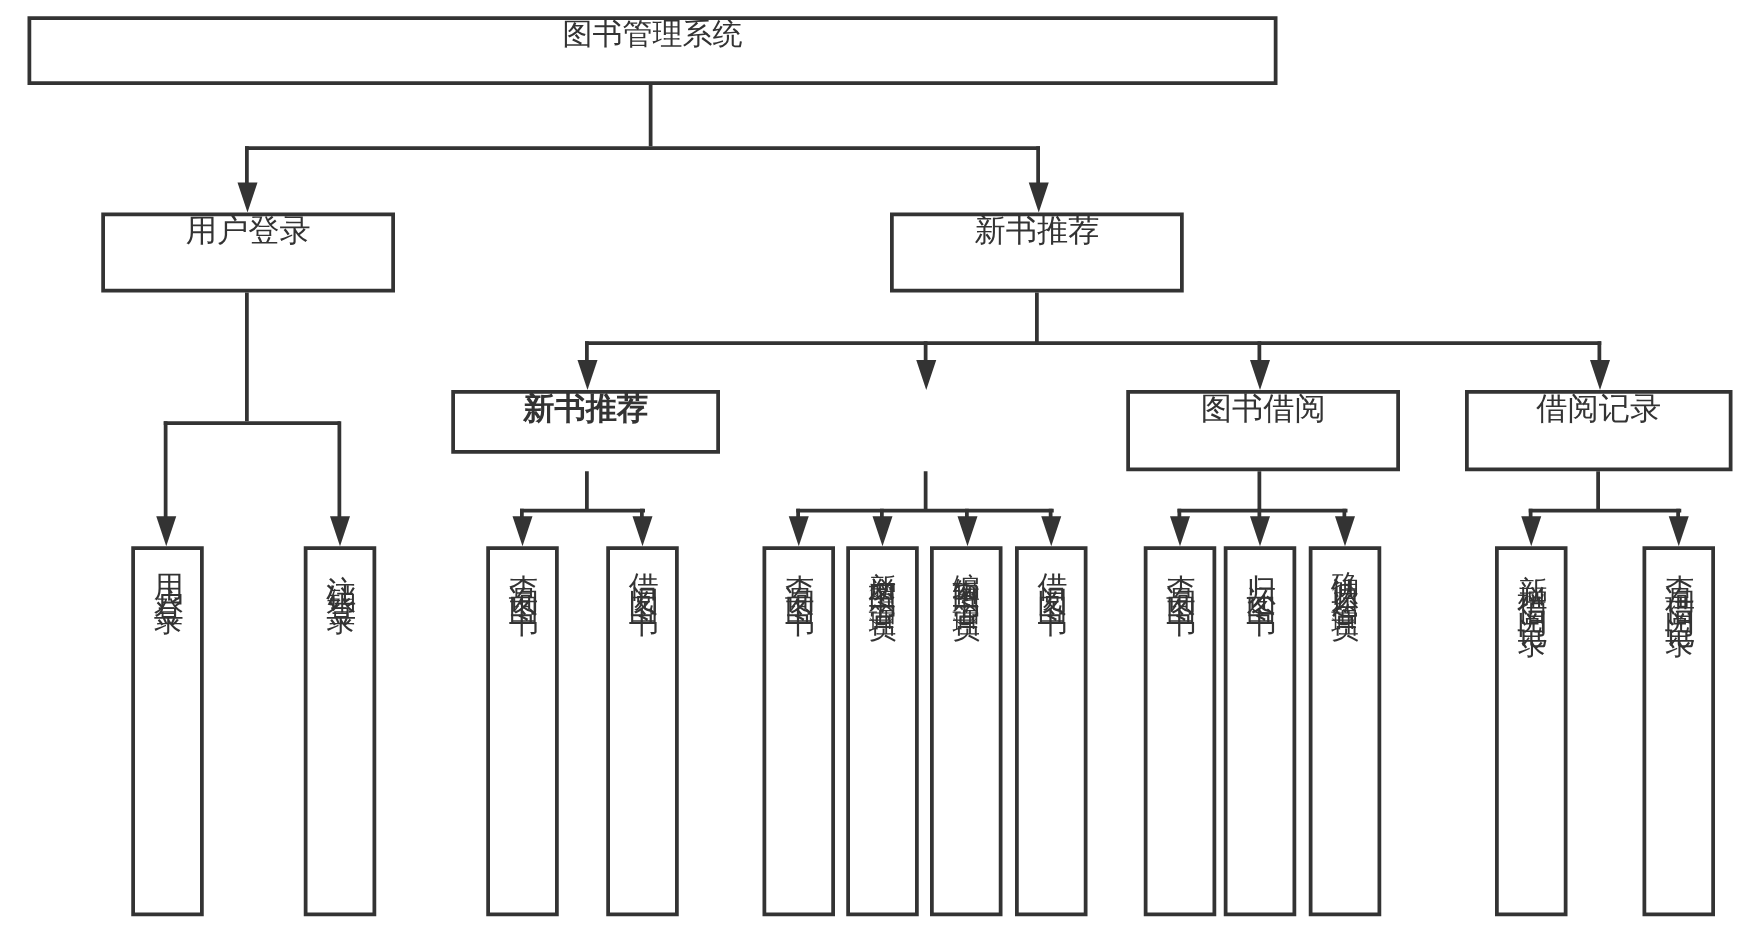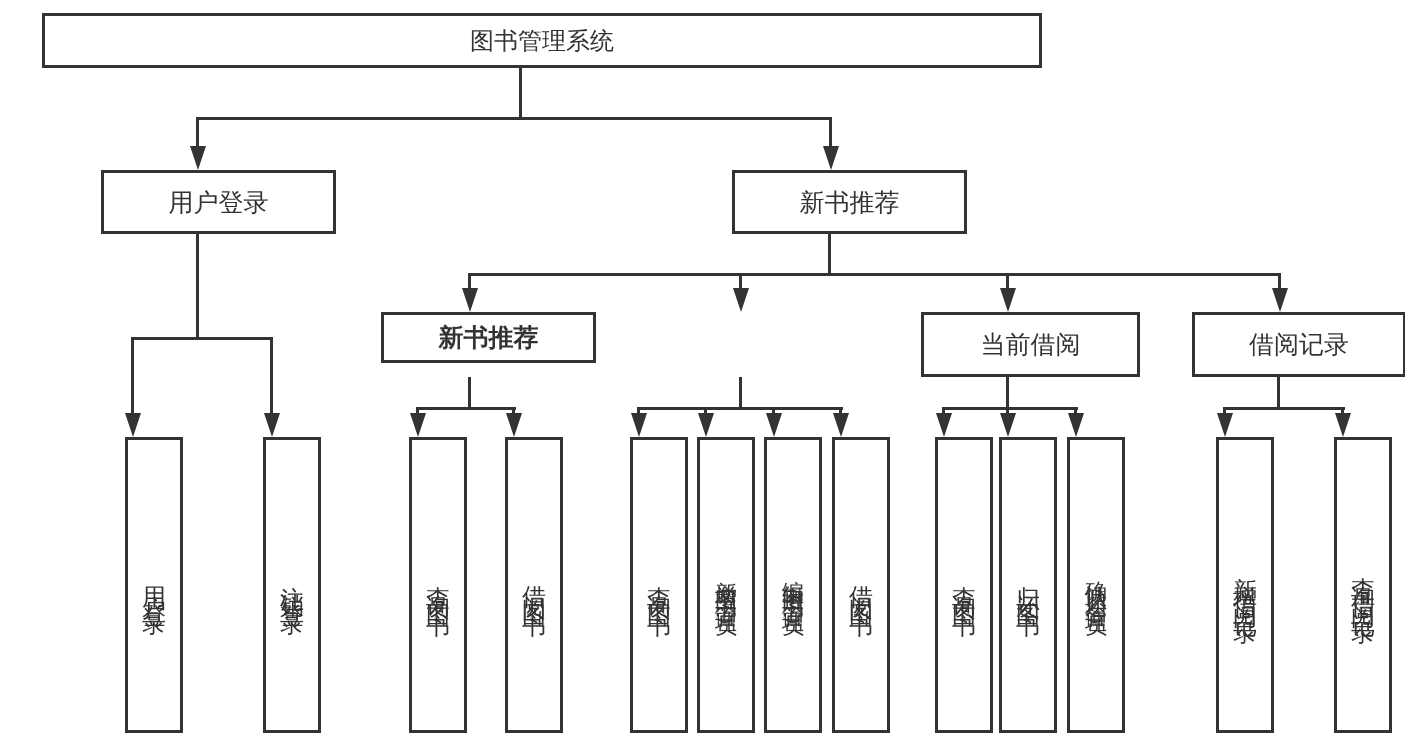--- a/index.html
+++ b/index.html
@@ -17,23 +17,22 @@
     font-family: "Liberation Sans", sans-serif;
     color: var(--text);
     overflow: hidden;
   }
   .box {
     position: absolute;
     box-sizing: border-box;
     background: var(--background);
     border: 3px solid var(--line);
     display: flex;
-    align-items: center;
+    align-items: flex-start;
     justify-content: center;
-    margin-left: 20px;
   }
   .box .label { font-size: 25px; line-height: 1; white-space: nowrap; }
   .root-box .label { font-size: 24px; }
   .leaf {
     top: 437px;
     width: 58px;
     height: 296px;
   }
   .vtext {
     writing-mode: vertical-rl;
@@ -102,21 +101,21 @@
   <div class="arrow" style="left:733px; top:288px;"></div>
   <div class="vline" style="left:1006px; top:273px; height:17px;"></div>
   <div class="arrow" style="left:1000px; top:288px;"></div>
   <div class="vline" style="left:1278px; top:273px; height:17px;"></div>
   <div class="arrow" style="left:1272px; top:288px;"></div>
 
   <div class="box" style="left:361px; top:312px; width:215px; height:51px;font-weight:bold;">
     <span class="label">新书推荐</span>
   </div>
   <div class="box" style="left:901px; top:312px; width:219px; height:65px;">
-    <span class="label">当前借阅</span>
+    <span class="label">图书借阅</span>
   </div>
   <div class="box" style="left:1172px; top:312px; width:214px; height:65px;">
     <span class="label">借阅记录</span>
   </div>
 
   <div class="vline" style="left:468px; top:377px; height:32px;"></div>
   <div class="hline" style="left:416px; top:407px; width:100px;"></div>
   <div class="vline" style="left:416px; top:407px; height:10px;"></div>
   <div class="arrow" style="left:410px; top:413px;"></div>
   <div class="vline" style="left:512px; top:407px; height:10px;"></div>

